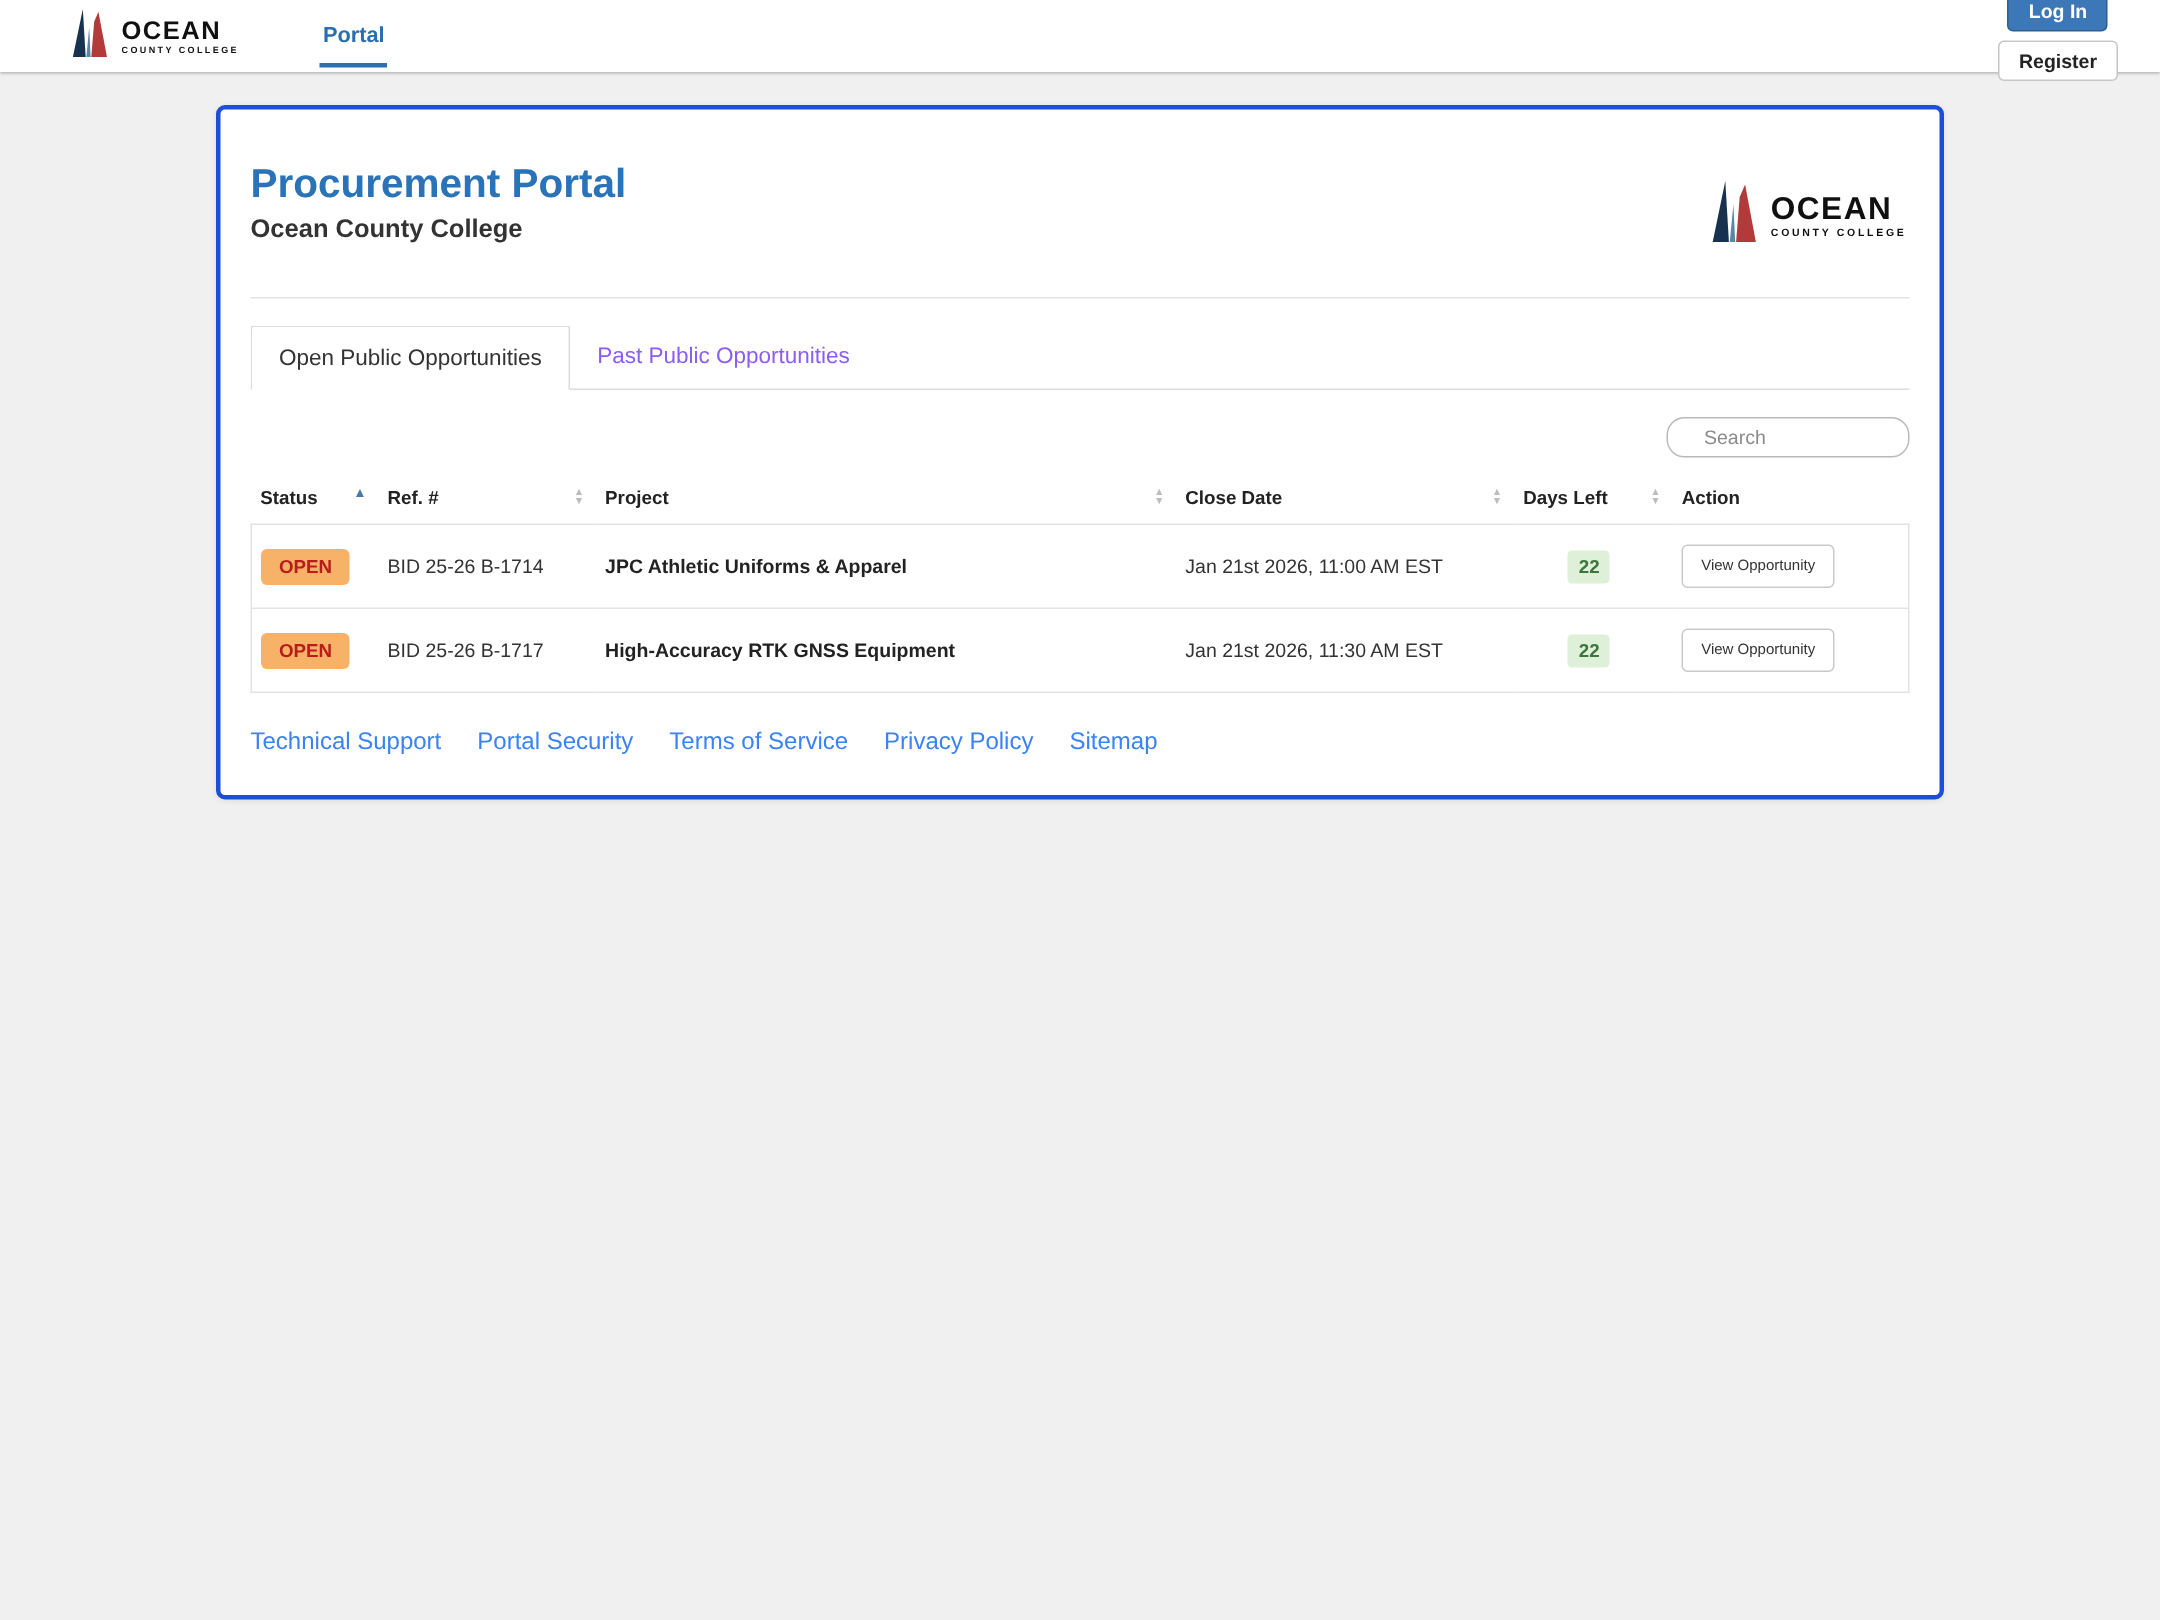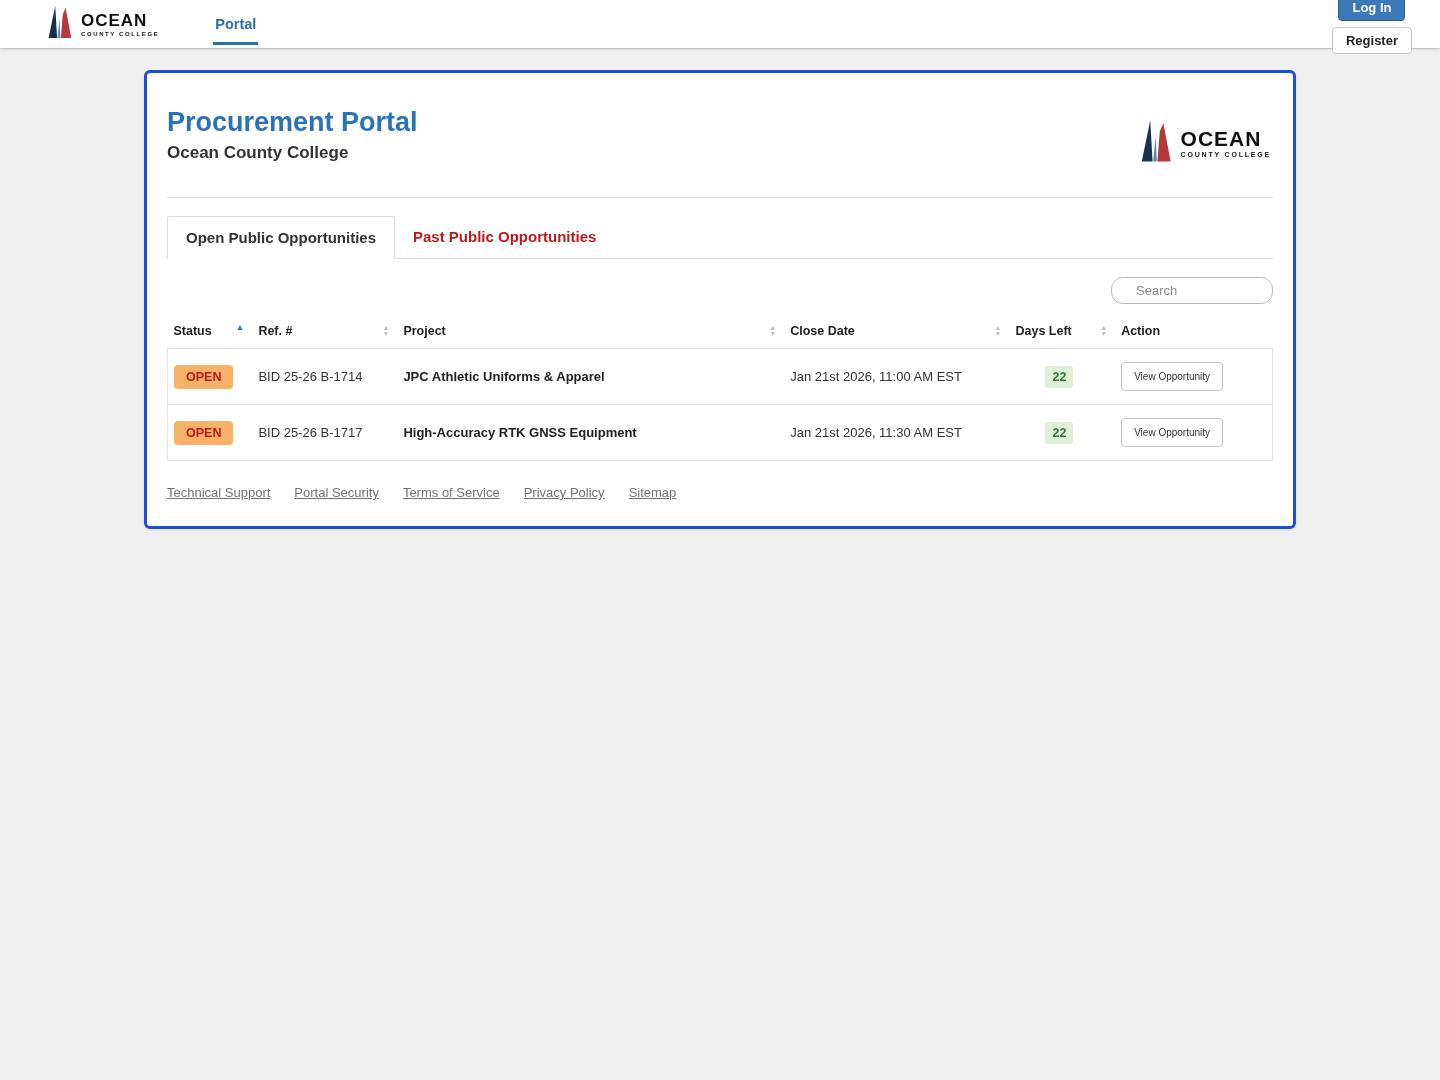--- a/index.html
+++ b/index.html
@@ -55,30 +55,30 @@
   .card-header-row { display: flex; justify-content: space-between; align-items: flex-start; }
   .page-title { margin: 14px 0 0; font-size: 27px; font-weight: bold; color: #2a73b8; }
   .page-subtitle { margin: 5px 0 0; font-size: 17px; font-weight: bold; color: #333; }
   .card-logo { display: flex; align-items: center; gap: 4px; margin-top: 24px; margin-right: 2px; }
   .card-logo .brand-name { font-size: 21px; letter-spacing: 1px; }
   .card-logo .brand-sub { font-size: 7px; letter-spacing: 1.8px; }
   .divider { border: none; border-top: 1px solid #e4e4e4; margin: 28px 0 18px; }
 
   
   .tabs { display: flex; border-bottom: 1px solid #dcdcdc; }
-  .tab { padding: 12px 18px; font-size: 15px; font-weight: bold; cursor: pointer; }
+  .tab { padding: 12px 18px; font-size: 15px; font-weight: normal; cursor: pointer; }
   .tab.active {
     color: #333;
     background: #fff;
     border: 1px solid #dcdcdc;
     border-bottom: 1px solid #fff;
     margin-bottom: -1px;
     border-radius: 2px 2px 0 0;
   }
-  .tab.inactive { color: #b91c1c; }
+  .tab.inactive { color: #8b5cf6; }
 
   
   .search-row { display: flex; justify-content: flex-end; margin-top: 18px; }
   .search-input {
     width: 162px;
     padding: 5px 24px;
     font-size: 13px;
     font-family: "Liberation Sans", sans-serif;
     border: 1px solid #b9b9b9;
     border-radius: 12px;
@@ -128,21 +128,21 @@
     border-radius: 4px;
     color: #333;
     font-size: 10px;
     font-family: "Liberation Sans", sans-serif;
     padding: 8px 12px;
     cursor: pointer;
   }
 
   
   .footer-links { display: flex; gap: 24px; margin-top: 24px; }
-  .footer-links a { color: #737373; font-size: 13px; text-decoration: underline; cursor: pointer; }
+  .footer-links a { color: #3b82f6; font-size: 16px; cursor: pointer; }
 </style>
 </head>
 <body>
 
 <nav class="navbar">
   <div class="brand">
     <span>
       <svg width="34" height="38" viewBox="0 0 36 40">
         <path d="M7 37 L14 3 L16 37 Z" fill="#16324f"></path>
         <path d="M16.5 37 L18.5 16 L19.5 37 Z" fill="#5b87a6"></path>

